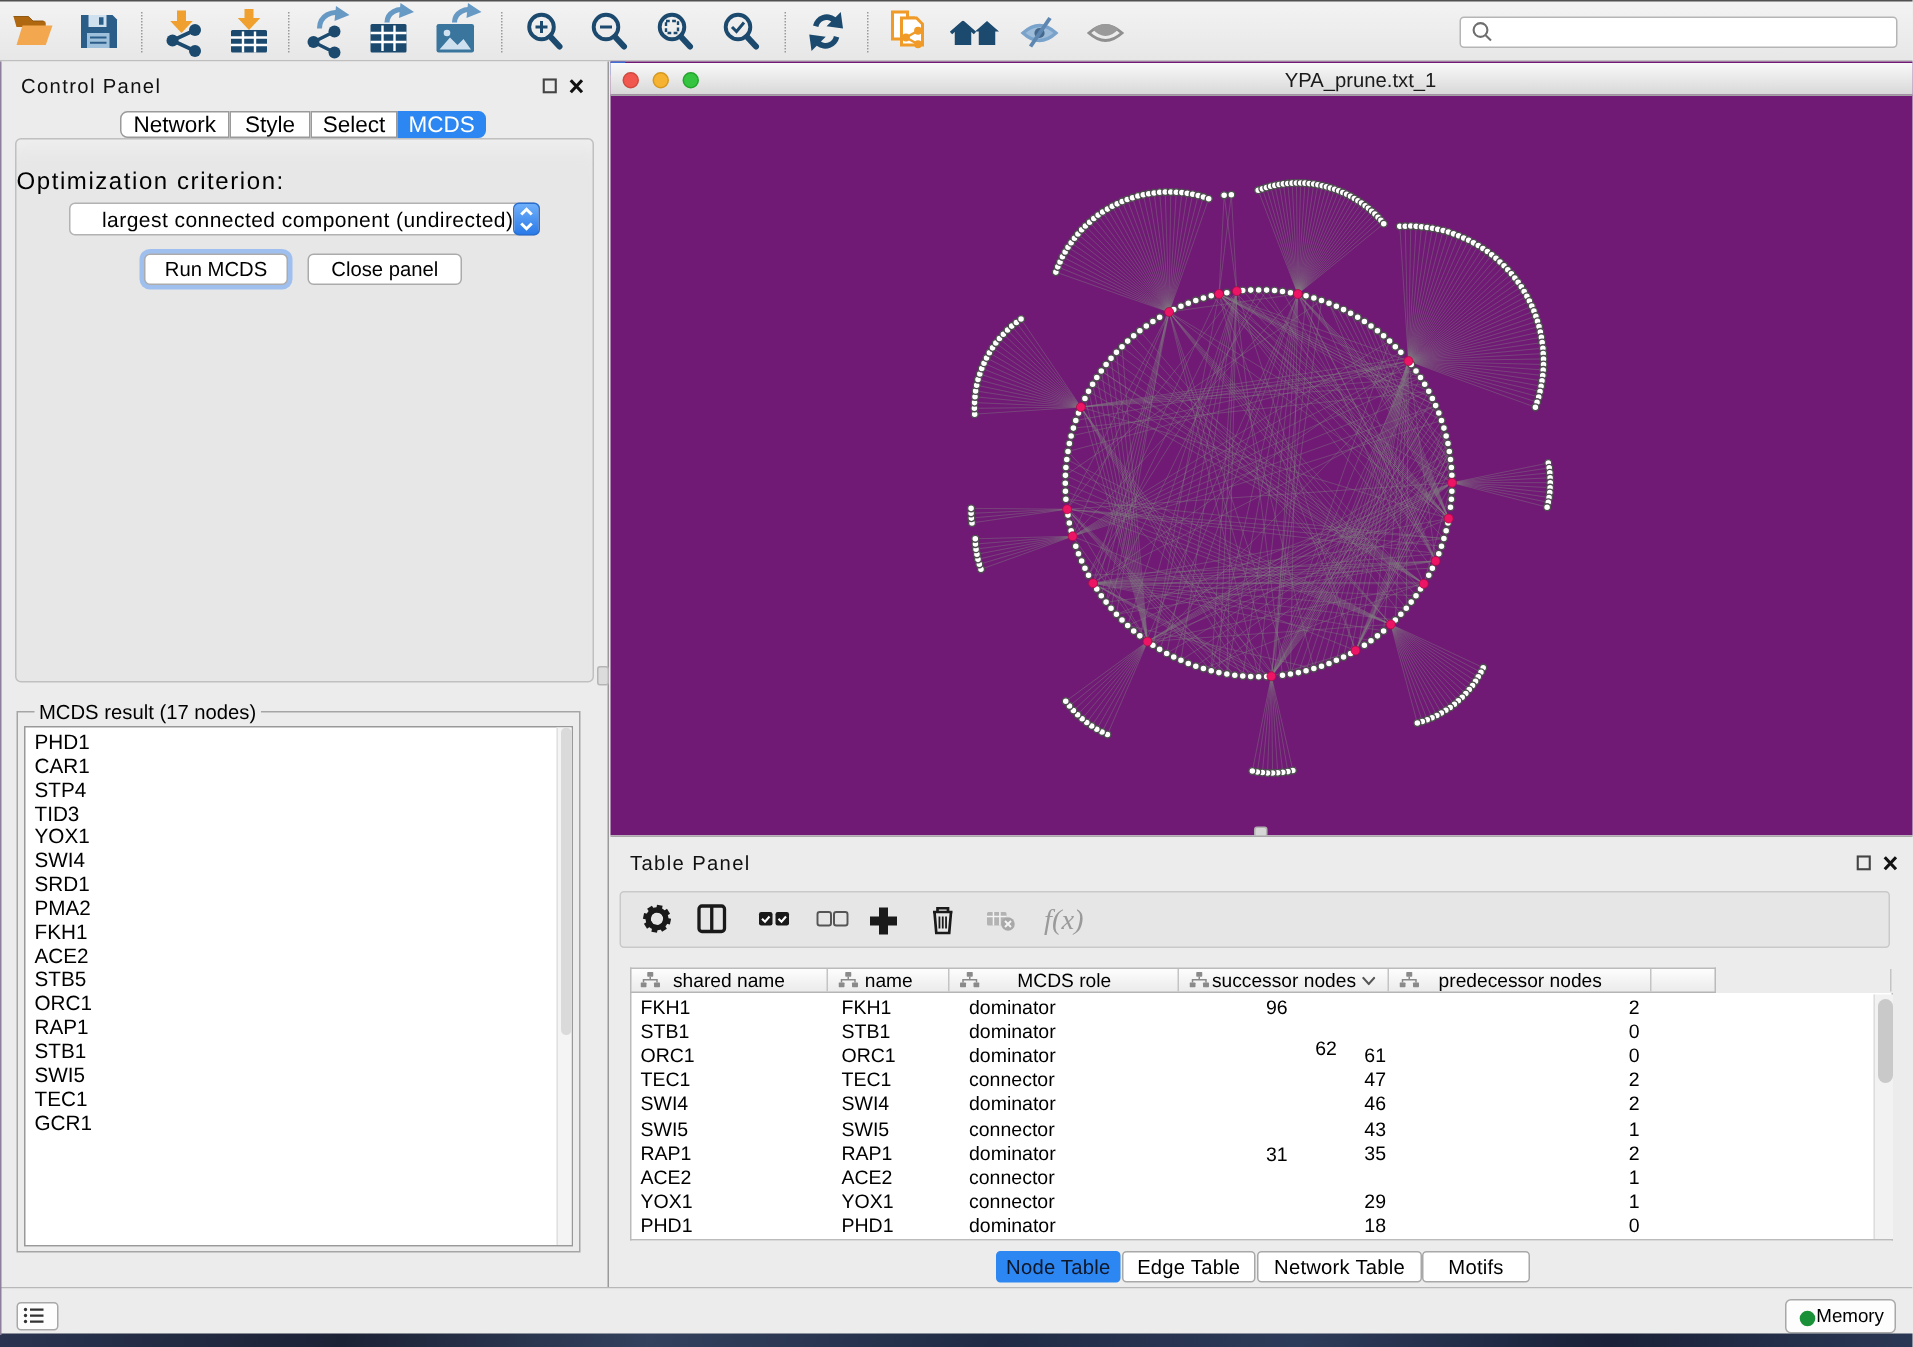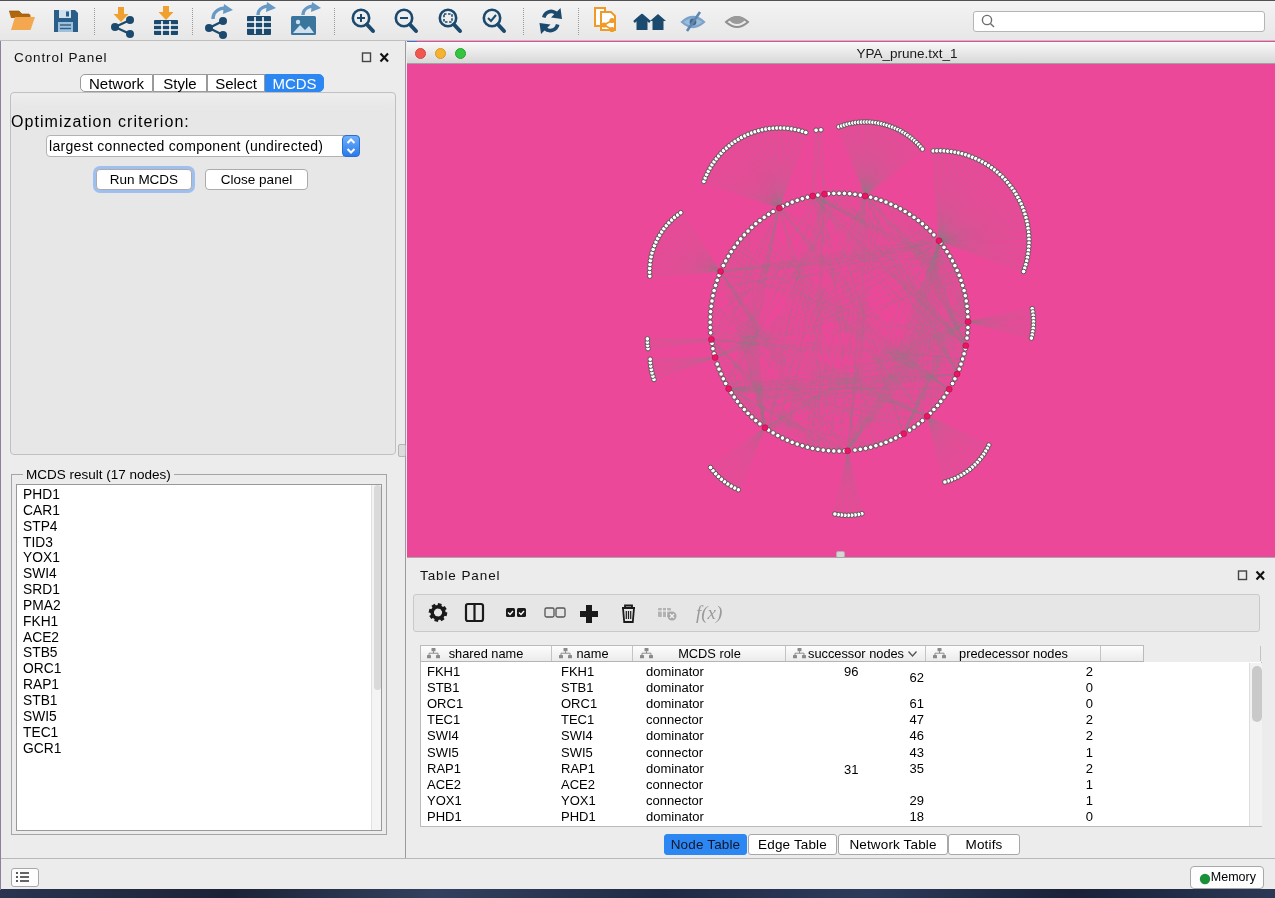--- a/index.html
+++ b/index.html
@@ -4,29 +4,29 @@
 html,body{width:1275px;height:898px;overflow:hidden;font-family:"Liberation Sans",sans-serif;background:#ececec}
 #toolbar{position:absolute;left:0;top:0;width:1275px;height:41px;background:linear-gradient(#f3f3f3,#e7e7e7);border-top:1px solid #515151;border-bottom:1px solid #bfbfbf}
 .vsep{position:absolute;top:7px;height:27px;width:0;border-left:1px dotted #9a9a9a}
 #searchbox{position:absolute;left:973px;top:10px;width:292px;height:21px;background:#fff;border:1px solid #b5b5b5;border-radius:3px}
 #leftline{position:absolute;left:0;top:41px;width:1px;height:849px;background:#8e7f9d}
 #cpanel{position:absolute;left:1px;top:41px;width:405px;height:817px;background:#ececec;border-right:1px solid #9a9a9a}
 .paneltitle{font-size:13.5px;color:#111;letter-spacing:0.9px}
 .tab{position:absolute;top:33px;height:18px;background:#fff;border:1px solid #9a9a9a;font-size:15px;text-align:center;line-height:17px;color:#000}
 .tabsel{background:#2d87f2;color:#fff;border-color:#2d87f2}
 #tabcontent{position:absolute;left:9px;top:51px;width:386px;height:363px;background:#e7e7e7;border:1px solid #c0c0c0;border-radius:4px;box-shadow:inset 0 14px 12px -8px #efefef}
-#combo{position:absolute;left:35px;top:42px;width:314px;height:22px;background:#fff;border:1px solid #b2b2b2;border-radius:4px;font-size:14px;line-height:20px;color:#000;padding-left:2px;letter-spacing:0.3px}
+#combo{position:absolute;left:35px;top:42px;width:314px;height:22px;background:#fff;border:1px solid #b2b2b2;border-radius:4px;font-size:14px;line-height:20px;color:#000;padding-left:21px;letter-spacing:0.3px}
 #combobtn{position:absolute;right:-1px;top:-1px;width:18px;height:22px;border-radius:4px;background:linear-gradient(#6fb0fb,#2a7ae8);border:1px solid #2a6fd0}
 .btn{position:absolute;top:76px;height:21px;background:#fff;border:1px solid #ababab;border-radius:4px;font-size:13.5px;text-align:center;line-height:19px}
 #groupbox{position:absolute;left:10px;top:433px;width:376px;height:361px;border:1px solid #a5a5a5}
 #grouplabel{position:absolute;left:11px;top:-8px;background:#ececec;padding:0 3px;font-size:13.5px}
 #mcdslist{position:absolute;left:4px;top:9px;width:366px;height:347px;background:#fff;border:1px solid #999;font-size:13.8px;line-height:15.85px;padding:2px 0 0 6px;color:#000}
 #mcdsscroll{position:absolute;right:5px;top:10px;width:10px;height:345px;background:#f4f4f4;border-left:1px solid #e0e0e0}
 #mcdsthumb{position:absolute;left:2px;top:0px;width:7px;height:205px;background:#dadada;border-radius:4px}
-#netpanel{position:absolute;left:407px;top:41px;width:868px;height:516px;background:#ec4899}
+#netpanel{position:absolute;left:407px;top:41px;width:868px;height:516px;background:#701a75}
 #nettitle{position:absolute;left:0;top:1px;width:868px;height:22px;background:linear-gradient(#f9f9f9,#d8d8d8);border-bottom:1px solid #a2a2a2}
 .light{position:absolute;top:5.5px;width:11px;height:11px;border-radius:50%}
 #ntext{position:absolute;left:0;top:4px;width:1000px;text-align:center;font-size:13.5px;color:#1a1a1a}
 #splitnub{position:absolute;left:836px;top:551px;width:9px;height:7px;background:#d6d6d6;border:1px solid #b0b0b0;border-radius:2px}
 #tpanel{position:absolute;left:407px;top:557px;width:868px;height:301px;background:#ececec;border-top:1px solid #a8a8a8}
 #ttool{position:absolute;left:6px;top:36px;width:847px;height:38px;background:#e6e6e6;border:1px solid #c9c9c9;border-radius:3px}
 #thead{position:absolute;left:13px;top:87px;width:724px;height:17px;background:linear-gradient(#fdfdfd,#ebebeb);border:1px solid #bbb;border-bottom:1px solid #b5b5b5}
 .hcell{position:absolute;top:0;height:15px;border-right:1px solid #c4c4c4;font-size:12.8px;text-align:center;line-height:15px;color:#000}
 #tbody{position:absolute;left:13px;top:104px;width:842px;height:165px;background:#fff;border:1px solid #bbb;border-top:none;font-size:13px}
 .trow{position:absolute;height:16px;line-height:16px;white-space:pre}
@@ -637,21 +637,21 @@
 </div>
 <div id="tbody">
 <div class="trow" style="left:6px;top:1.5px">FKH1</div>
       <div class="trow" style="left:140px;top:1.5px">FKH1</div>
       <div class="trow" style="left:225px;top:1.5px">dominator</div>
       <div class="trow" style="left:423px;top:1.5px;width:80px;text-align:left">96</div>
       <div class="trow" style="left:592px;top:1.5px;width:80px;text-align:right">2</div>
       <div class="trow" style="left:6px;top:17.7px">STB1</div>
       <div class="trow" style="left:140px;top:17.7px">STB1</div>
       <div class="trow" style="left:225px;top:17.7px">dominator</div>
-      <div class="trow" style="left:423px;top:8px;width:80px;text-align:right">62</div>
+      <div class="trow" style="left:423px;top:29px;width:80px;text-align:center">62</div>
       <div class="trow" style="left:592px;top:17.7px;width:80px;text-align:right">0</div>
       <div class="trow" style="left:6px;top:33.9px">ORC1</div>
       <div class="trow" style="left:140px;top:33.9px">ORC1</div>
       <div class="trow" style="left:225px;top:33.9px">dominator</div>
       <div class="trow" style="left:423px;top:33.9px;width:80px;text-align:right">61</div>
       <div class="trow" style="left:592px;top:33.9px;width:80px;text-align:right">0</div>
       <div class="trow" style="left:6px;top:50.1px">TEC1</div>
       <div class="trow" style="left:140px;top:50.1px">TEC1</div>
       <div class="trow" style="left:225px;top:50.1px">connector</div>
       <div class="trow" style="left:423px;top:50.1px;width:80px;text-align:right">47</div>

